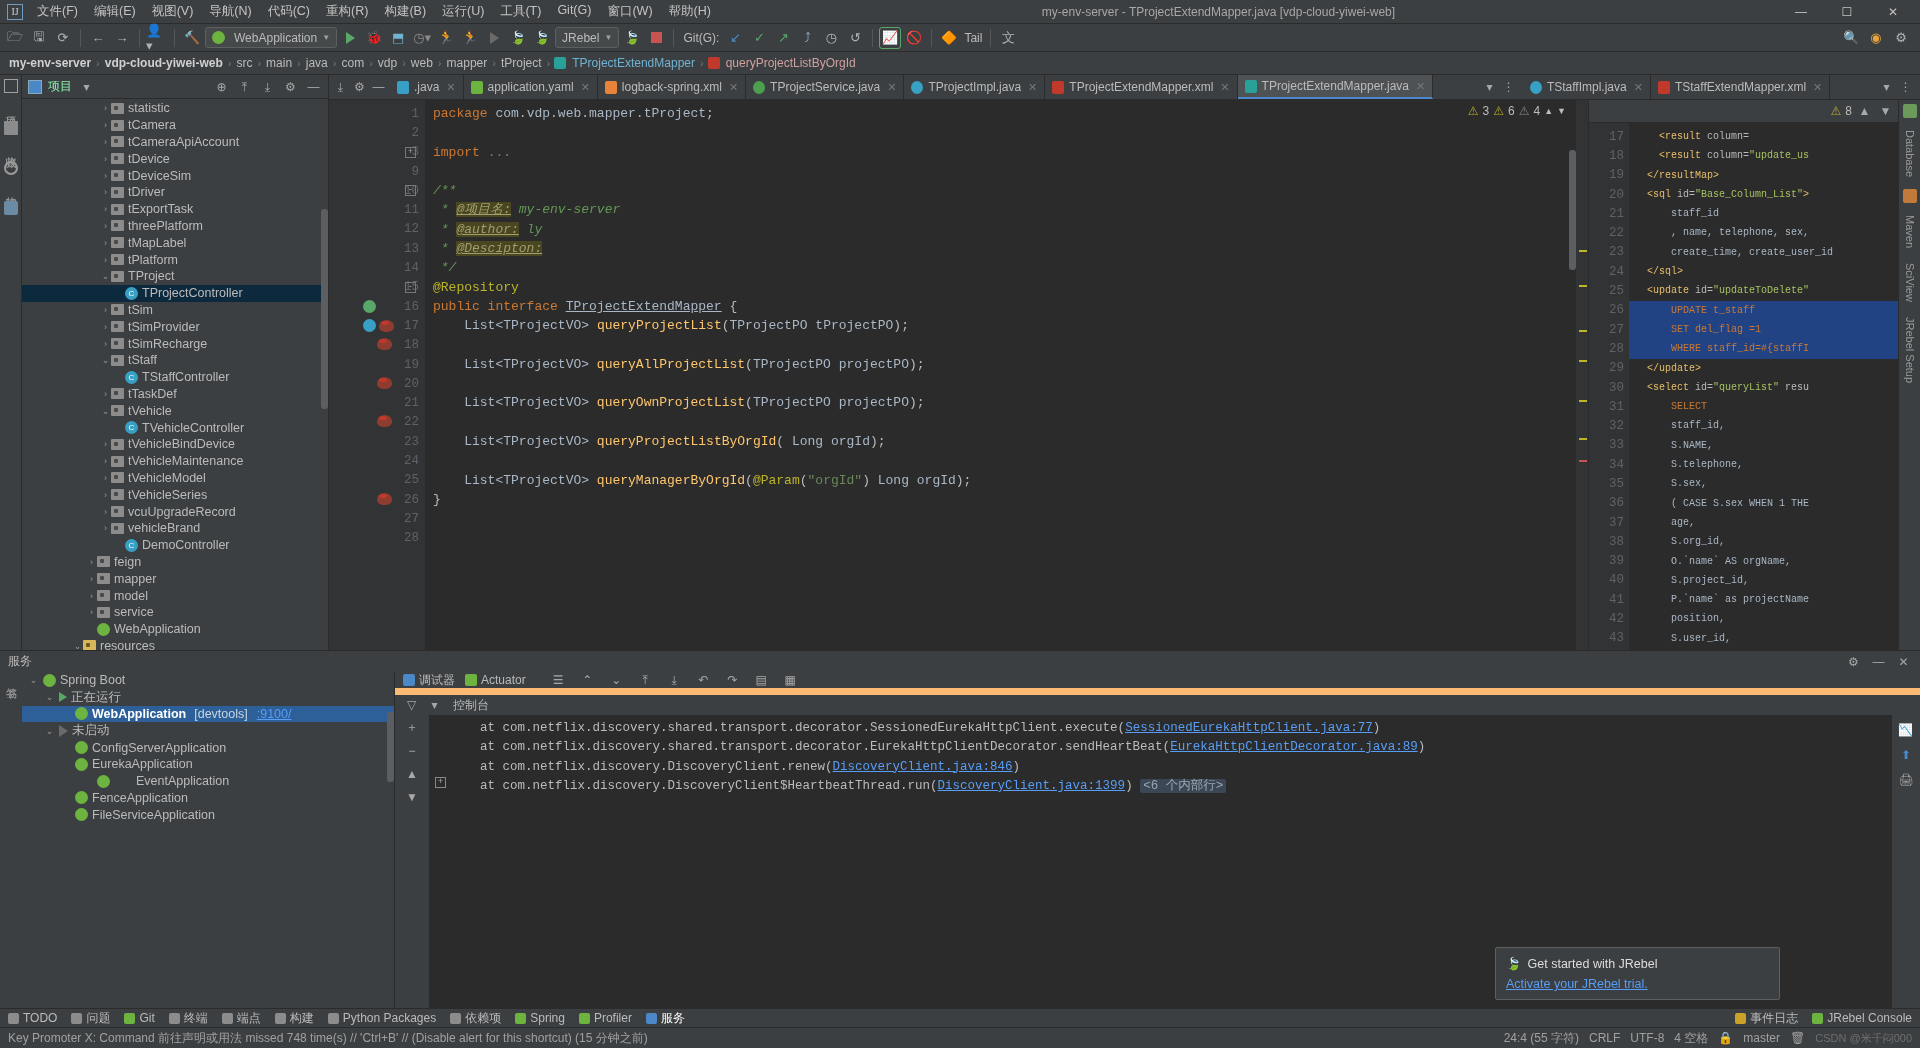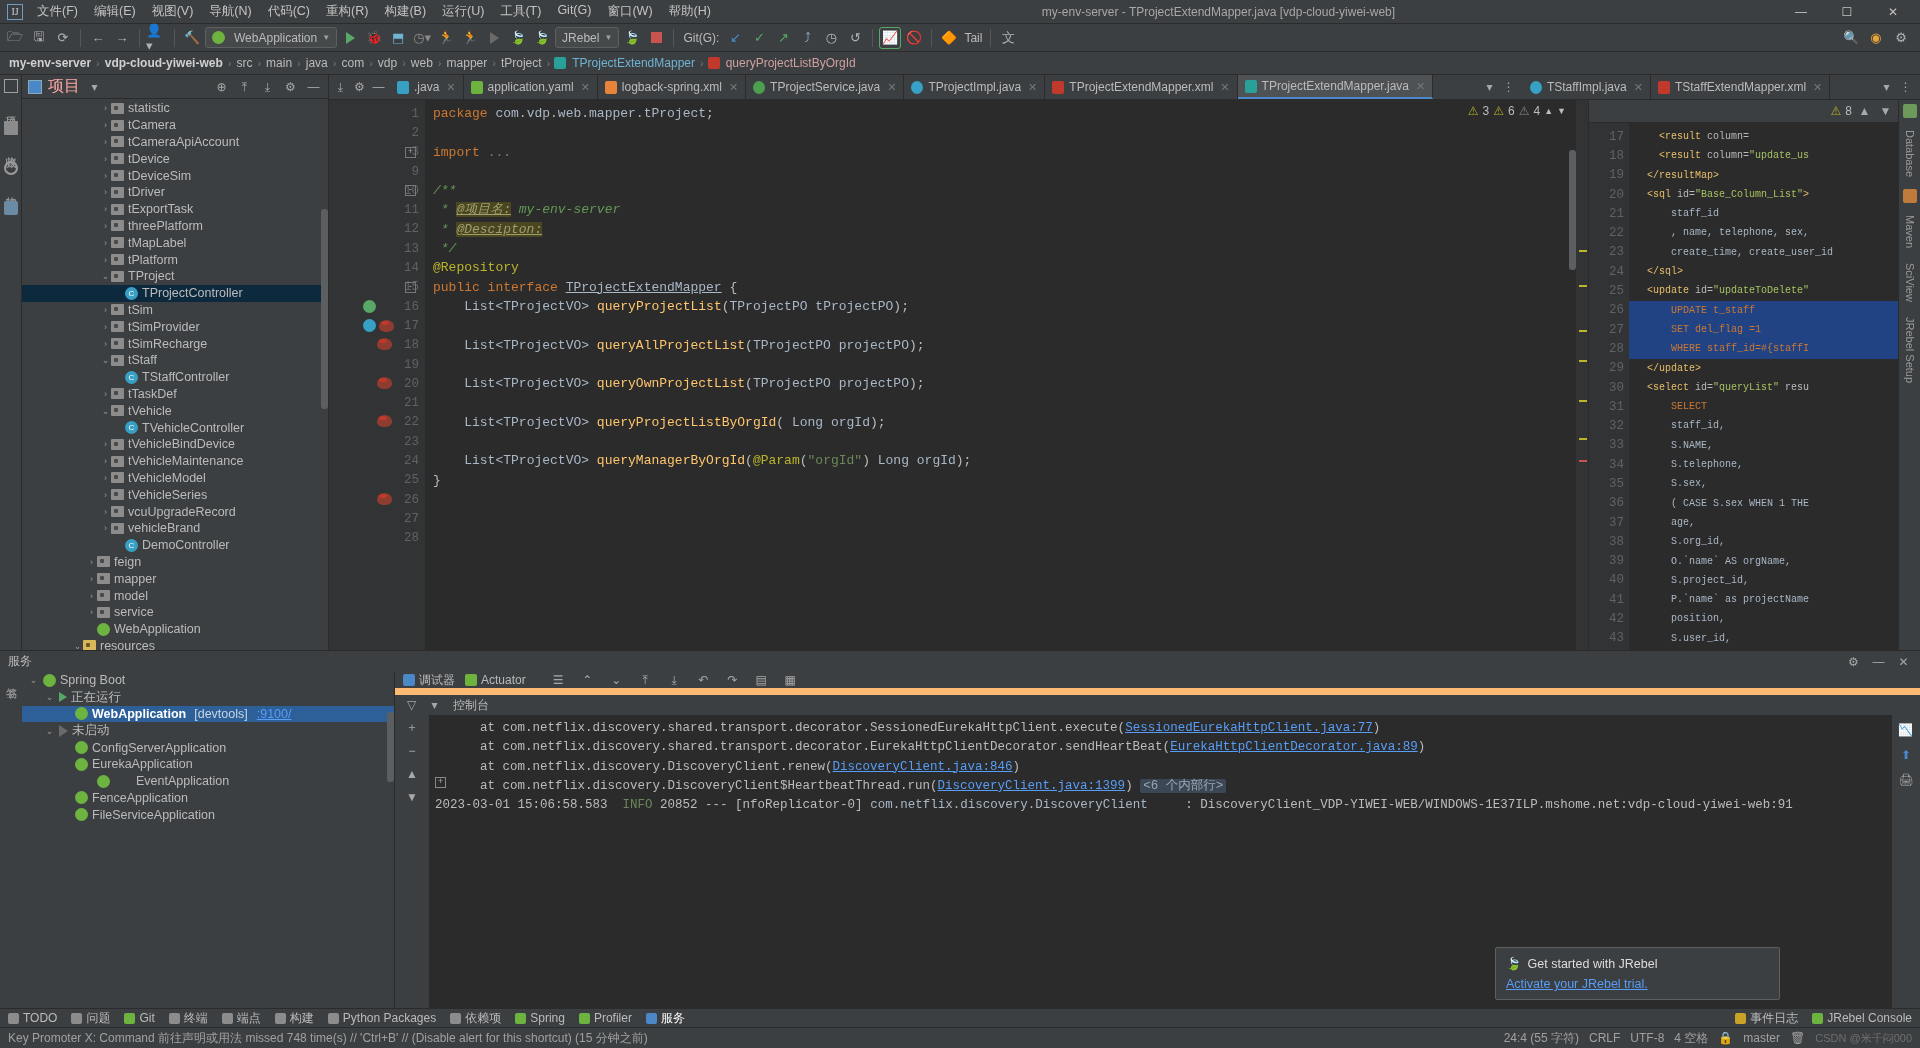--- a/index.html
+++ b/index.html
@@ -41,21 +41,21 @@
   #body { display:flex; height:calc(1048px - 24px - 28px - 23px); }
   
   .rail { width:22px; background:#3c3f41; border-right:1px solid #2b2b2b; display:flex; flex-direction:column;
           align-items:center; padding-top:4px; gap:10px; }
   .rail-ico { writing-mode:vertical-rl; font-size:11px; color:#9a9a9a; padding:3px 1px; }
   .rail-sq { width:14px;height:14px; }
 
   
   #project-panel { width:307px; background:#3c3f41; display:flex; flex-direction:column; border-right:1px solid #2b2b2b; }
   #proj-header { height:24px; display:flex; align-items:center; padding:0 6px; gap:6px; border-bottom:1px solid #2b2b2b; }
-  #proj-header .lbl { font-size:16px; color:#fca5a5; }
+  #proj-header .lbl { font-size:12px; color:#86efac; }
   #proj-header .hdr-ico { margin-left:auto; }
   .pi { width:17px;height:17px;display:flex;align-items:center;justify-content:center;color:#a8a8a8;font-size:12px;}
   #tree { flex:1; overflow:hidden; position:relative; padding-top:1px; font-size:12.5px; }
   .tnode { height:16.8px; display:flex; align-items:center; white-space:nowrap; color:#bbbbbb; }
   .tnode.sel { background:#0d293e; }
   .arrow { width:11px; text-align:center; color:#9a9a9a; font-size:9px; flex:0 0 11px; }
   .folder { width:13px;height:11px;background:#8c8c8c;border-radius:1px;position:relative;margin-right:4px;flex:0 0 13px;}
   .folder:after{content:"";position:absolute;left:3px;top:3px;width:4px;height:4px;background:#4a4a4a;border-radius:1px;}
   .folder.res { background:#d8b65a; }
   .folder.res:after{ background:#6b5a20; }
@@ -578,20 +578,21 @@
             <div class="gline">27</div>
             <div class="gline">28</div>
           </div>
         <div id="code-text">
             <div class="cline"><span class="kw">package</span> <span class="typ">com.vdp.web.mapper.tProject</span>;</div>
             <div class="cline">&nbsp;</div>
             <div class="cline"><span class="kw">import</span> <span class="fold">...</span></div>
             <div class="cline">&nbsp;</div>
             <div class="cline"><span class="cmt">/**</span></div>
             <div class="cline"><span class="cmt"> * </span><span class="tagh">@项目名:</span><span class="cmt"> my-env-server</span></div>
+            <div class="cline"><span class="cmt"> * </span><span class="tagh">@author:</span><span class="cmt"> ly</span></div>
             <div class="cline"><span class="cmt"> * </span><span class="tagh">@Descipton:</span></div>
             <div class="cline"><span class="cmt"> */</span></div>
             <div class="cline"><span class="anno">@Repository</span></div>
             <div class="cline"><span class="kw">public interface</span> <span class="cls" style="text-decoration:underline">TProjectExtendMapper</span> {</div>
             <div class="cline">    <span class="typ">List&lt;</span><span class="typ">TProjectVO</span><span class="typ">&gt;</span> <span class="mth">queryProjectList</span>(<span class="typ">TProjectPO</span> <span class="cls">tProjectPO</span>);</div>
             <div class="cline">&nbsp;</div>
             <div class="cline">    <span class="typ">List&lt;TProjectVO&gt;</span> <span class="mth">queryAllProjectList</span>(<span class="typ">TProjectPO</span> <span class="cls">projectPO</span>);</div>
             <div class="cline">&nbsp;</div>
             <div class="cline">    <span class="typ">List&lt;TProjectVO&gt;</span> <span class="mth">queryOwnProjectList</span>(<span class="typ">TProjectPO</span> <span class="cls">projectPO</span>);</div>
             <div class="cline">&nbsp;</div>
@@ -810,21 +811,20 @@
           <span class="pi">−</span>
           <span class="pi">▲</span>
           <span class="pi">▼</span>
         </div>
         <div id="console-body">
           <div style="position:absolute;left:6px;top:62px;width:11px;height:11px;border:1px solid #888;color:#aaa;font-size:9px;text-align:center;line-height:9px;">+</div>
         <div class="logline">      at com.netflix.discovery.shared.transport.decorator.SessionedEurekaHttpClient.execute(<span class="lg-link">SessionedEurekaHttpClient.java:77</span>)</div>
             <div class="logline">      at com.netflix.discovery.shared.transport.decorator.EurekaHttpClientDecorator.sendHeartBeat(<span class="lg-link">EurekaHttpClientDecorator.java:89</span>)</div>
             <div class="logline">      at com.netflix.discovery.DiscoveryClient.renew(<span class="lg-link">DiscoveryClient.java:846</span>)</div>
             <div class="logline">      at com.netflix.discovery.DiscoveryClient$HeartbeatThread.run(<span class="lg-link">DiscoveryClient.java:1399</span>) <span class="lg-fold">&lt;6 个内部行&gt;</span></div>
-            <div class="logline"><span class="lg-num">2023-03-01 15:06:58.583</span>  <span class="lg-info">INFO</span> <span class="lg-num">20852</span> --- [nfoReplicator-0] <span class="lg-cls">com.netflix.discovery.DiscoveryClient</span>     : DiscoveryClient_VDP-YIWEI-WEB/WINDOWS-1E37ILP.mshome.net:vdp-cloud-yiwei-web:91</div>
           </div>
         <div id="console-right">
           <span class="pi" style="color:#c75450">📉</span>
           <span class="pi" style="color:#4a88c7">⬆</span>
           <span class="pi">🖨</span>
         </div>
       </div>
     </div>
   </div>
 

